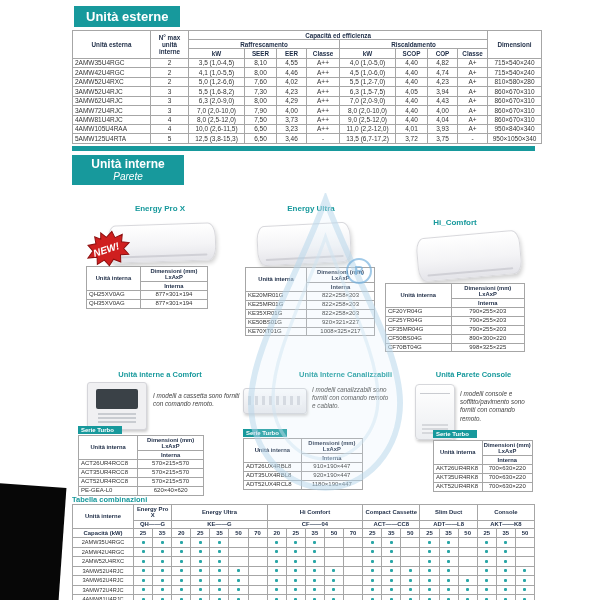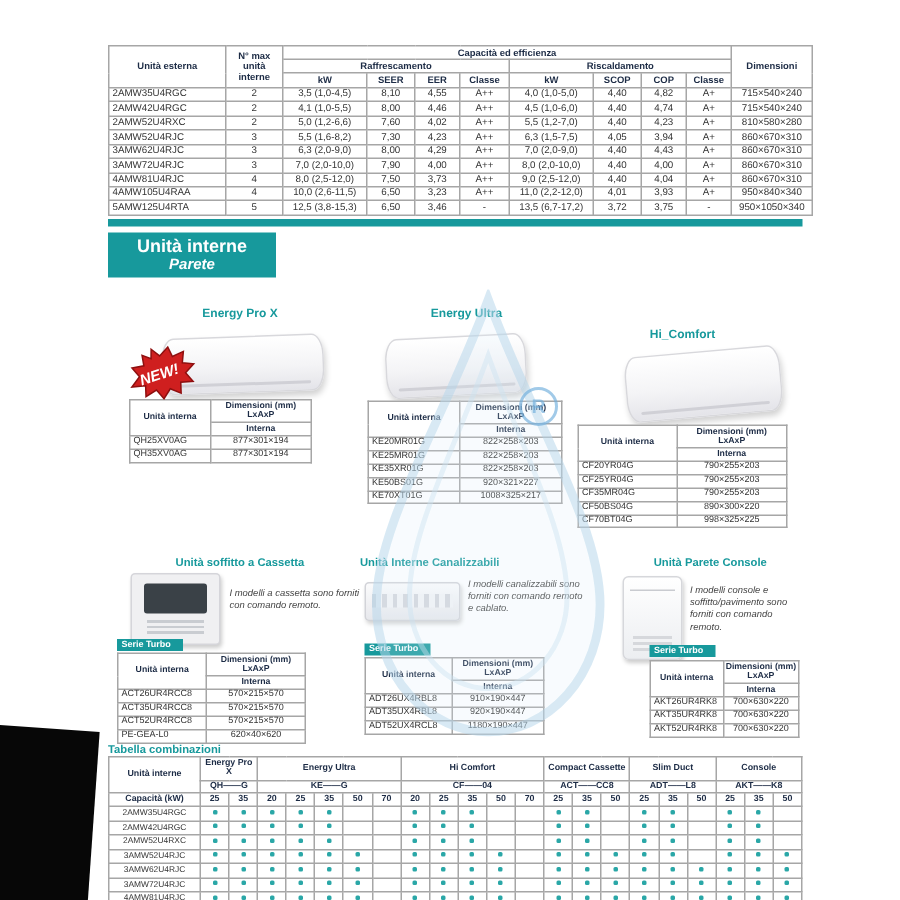--- a/index.html
+++ b/index.html
@@ -5,21 +5,21 @@
   html,body{margin:0;padding:0;}
   #page{position:relative;width:600px;height:600px;background:#ffffff;overflow:hidden;
         font-family:"Liberation Sans",sans-serif;color:#333;}
   .abs{position:absolute;}
 
   
   .teal-box{background:#17999c;color:#fff;font-weight:bold;}
   #ext-title{left:74px;top:6px;padding:3px 12px;font-size:13px;}
   #int-title{left:72px;top:155px;width:112px;text-align:center;padding:2px 0 3px;}
   #int-title .t1{font-size:12px;font-weight:bold;}
-  #int-title .t2{font-size:10px;font-style:italic;font-weight:bold;}
+  #int-title .t2{font-size:10px;font-style:italic;font-weight:normal;}
 
   
   table{border-collapse:collapse;background:#fff;}
   th,td{border:1px solid #a6a6a6;text-align:center;padding:0.5px 1px;line-height:1.15;}
   th{color:#1c2b45;font-weight:bold;}
 
   
   #ext-table{left:72px;top:30px;width:463px;table-layout:fixed;font-size:6.5px;}
   #ext-table th{font-size:6.3px;}
   #ext-table td:first-child{text-align:left;padding-left:2px;}
@@ -75,20 +75,21 @@
   
   #corner-blob{left:-18px;top:485px;width:80px;height:130px;background:#070707;transform:rotate(4deg);z-index:7;}
 
   .badge{z-index:5;}
 </style>
 </head>
 <body>
 
 <div id="page">
 
+  <div id="ext-title" class="abs teal-box">Unità esterne</div>
 
   <table id="ext-table" class="abs">
     <colgroup>
       <col style="width:78px">
         <col style="width:38px">
         <col style="width:56px">
         <col style="width:32px">
       <col style="width:30px">
         <col style="width:33px">
         <col style="width:56px">
@@ -357,21 +358,21 @@
           </tr>
           <tr>
             <td>CF70BT04G</td>
             <td>998×325×225</td>
           </tr>
         </tbody>
     </table>
   </div>
 
   <div class="abs" style="left:75px;top:370px;width:170px;">
-    <div class="sec-title" style="text-align:center;">Unità soffitto a Cassetta</div>
+    <div class="sec-title" style="text-align:center;">Unità interne a Comfort</div>
     <div class="abs cassette" style="left:12px;top:12px;width:58px;height:46px;">
       <div class="vent"></div>
       <div class="grille"></div>
     </div>
     <div class="abs note" style="left:78px;top:22px;width:88px;">I modelli a cassetta sono forniti con comando remoto.</div>
     <div class="abs serie" style="left:3px;top:56px;">Serie Turbo</div>
     <table class="mini-table abs" style="left:3px;top:65px;width:126px;">
       <thead>
         <tr>
           <th rowspan="2" style="width:45%">Unità interna</th>
@@ -399,21 +400,21 @@
           </tr>
           <tr>
             <td>PE-GEA-L0</td>
             <td>620×40×620</td>
           </tr>
         </tbody>
     </table>
   </div>
 
   <div class="abs" style="left:240px;top:370px;width:152px;">
-    <div class="sec-title" style="text-align:left;">Unità Interne Canalizzabili</div>
+    <div class="sec-title" style="text-align:right;">Unità Interne Canalizzabili</div>
     <div class="abs duct" style="left:3px;top:18px;width:62px;height:24px;"></div>
     <div class="abs note" style="left:72px;top:16px;width:80px;">I modelli canalizzabili sono forniti con comando remoto e cablato.</div>
     <div class="abs serie" style="left:3px;top:59px;">Serie Turbo</div>
     <table class="mini-table abs" style="left:3px;top:68px;width:120px;">
       <thead>
         <tr>
           <th rowspan="2" style="width:46%">Unità interna</th>
           <th>
             <span>Dimensioni (mm)</span><br>
             <span>LxAxP</span>

